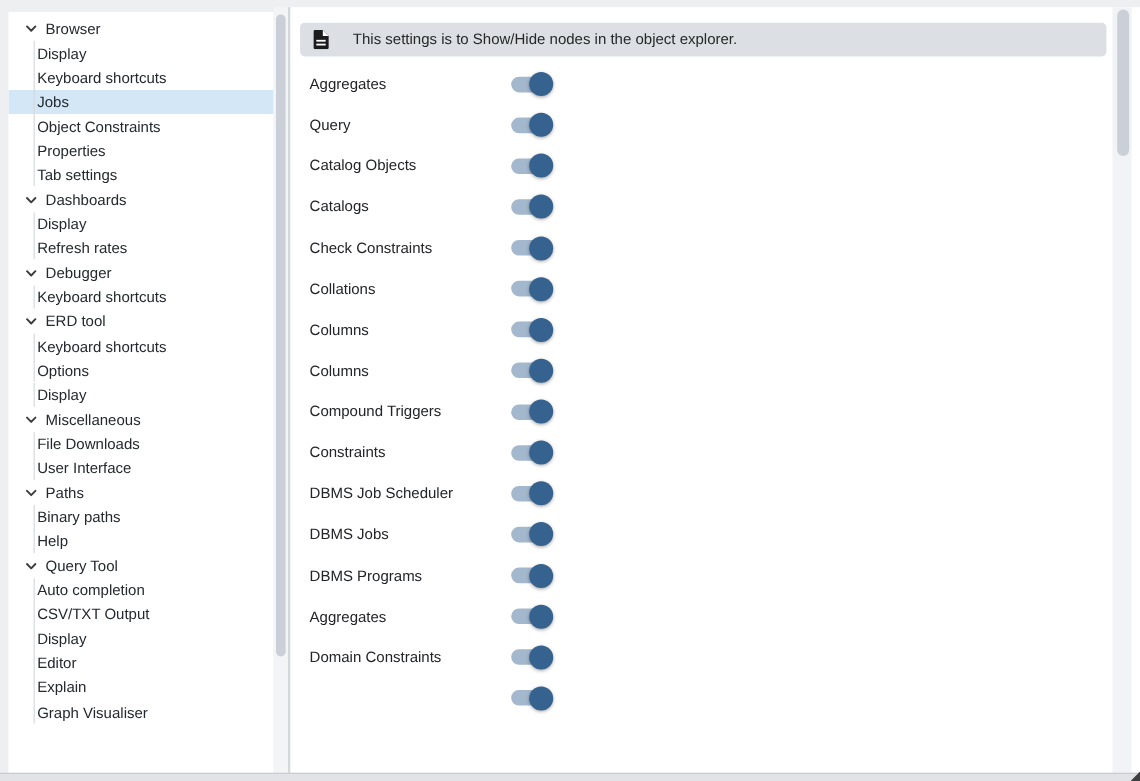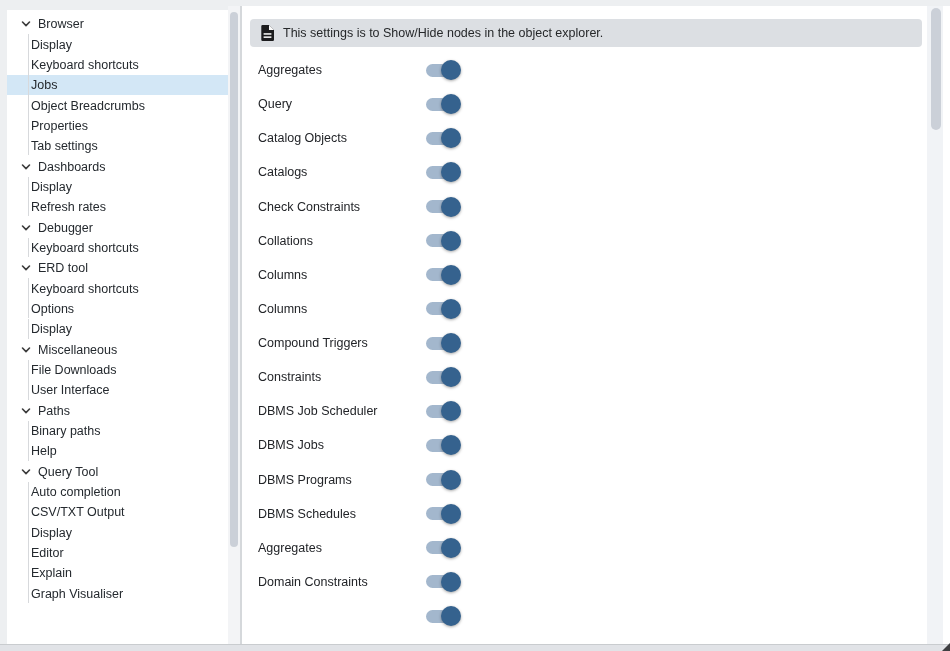--- a/index.html
+++ b/index.html
@@ -28,21 +28,21 @@
   
   .divider{position:absolute;left:240px;top:6px;width:2px;height:638px;background:#d5d8db;}
   
   .content-card{
     position:absolute;left:242px;top:6px;width:708px;height:638px;
     background:#ffffff;overflow:hidden;
   }
   .banner{
     margin:13px 0 0 8px;width:672px;height:28px;box-sizing:border-box;
     background:var(--banner-bg);border-radius:4px;
-    display:flex;align-items:center;padding-left:11px;gap:9px;
+    display:flex;align-items:center;padding-left:11px;gap:20px;
     font-size:12.5px;color:#26282a;
   }
   .banner svg{flex:0 0 13px;display:block;}
   .pref-rows{margin-left:16px;margin-top:6px;}
   .pref-row{height:34.13px;display:flex;align-items:center;}
   .pref-label{width:168px;font-size:12.5px;color:#222428;}
   .switch{position:relative;width:35px;height:20px;cursor:pointer;}
   .switch .track{position:absolute;left:0;top:3.5px;width:26px;height:13px;border-radius:7px;background:var(--track);}
   .switch .knob{position:absolute;left:15px;top:0;width:20px;height:20px;border-radius:50%;
     background:var(--accent);box-shadow:0 1px 3px rgba(0,0,0,.35);}
@@ -70,21 +70,21 @@
         <div class="tree-child">
           <span>Display</span>
         </div>
         <div class="tree-child">
           <span>Keyboard shortcuts</span>
         </div>
         <div class="tree-child selected">
           <span>Jobs</span>
         </div>
         <div class="tree-child">
-          <span>Object Breadcrumbs</span>
+          <span>Object Constraints</span>
         </div>
         <div class="tree-child">
           <span>Properties</span>
         </div>
         <div class="tree-child">
           <span>Tab settings</span>
         </div>
         <div class="guide"></div>
       </div>
       <div class="tree-parent">
@@ -296,27 +296,20 @@
         </div>
       </div>
       <div class="pref-row">
         <div class="pref-label">DBMS Programs</div>
         <div class="switch" aria-checked="true">
           <div class="track"></div>
           <div class="knob"></div>
         </div>
       </div>
       <div class="pref-row">
-        <div class="pref-label">DBMS Schedules</div>
-        <div class="switch" aria-checked="true">
-          <div class="track"></div>
-          <div class="knob"></div>
-        </div>
-      </div>
-      <div class="pref-row">
         <div class="pref-label">Aggregates</div>
         <div class="switch" aria-checked="true">
           <div class="track"></div>
           <div class="knob"></div>
         </div>
       </div>
       <div class="pref-row">
         <div class="pref-label">Domain Constraints</div>
         <div class="switch" aria-checked="true">
           <div class="track"></div>

